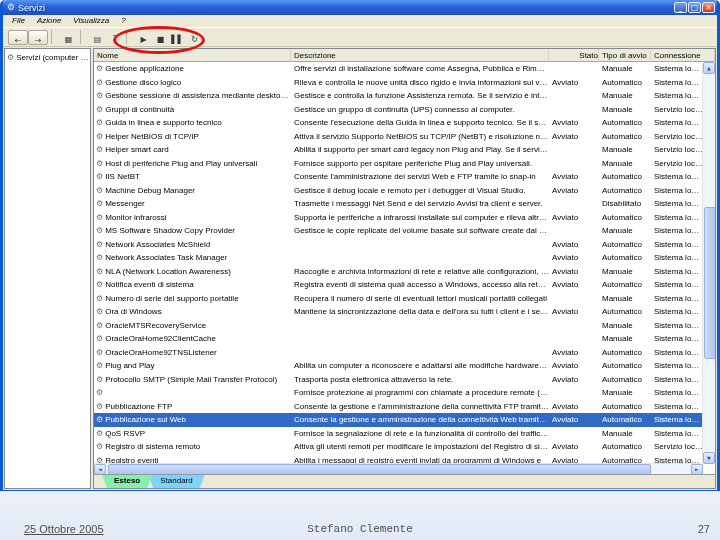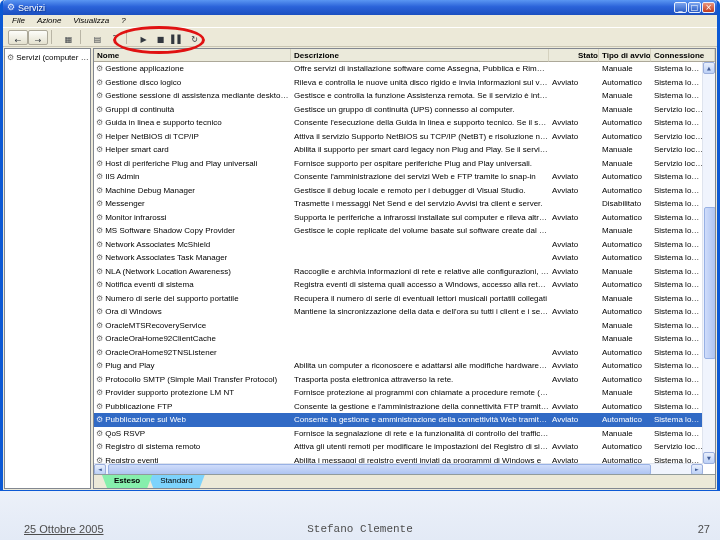--- a/index.html
+++ b/index.html
@@ -29,21 +29,21 @@
   .tsep{width:6px;height:14px;border:none;background:none;border-left:1px solid #b9b5a5;margin:0 3px;padding:0;}
   .oval{position:absolute;left:110px;top:-2px;width:86px;height:22px;border:3px solid #e01212;border-radius:50%;z-index:50;pointer-events:none;}
   
   .content{display:flex;height:443px;background:#ece9d8;}
   .tree-pane{width:85px;margin:1px 0 1px 1px;background:#fff;border:1px solid #828790;overflow:hidden;}
   .tree-item{display:flex;align-items:center;height:14px;padding:1px 1px 0 2px;white-space:nowrap;overflow:hidden;}
   .tree-item .gicon{margin-right:2px;}
   .tree-item .tlabel{font-size:8px;color:#000;overflow:hidden;text-overflow:ellipsis;white-space:nowrap;}
   .list-pane{flex:1;margin:1px 1px 1px 2px;background:#fff;border:1px solid #828790;position:relative;overflow:hidden;}
   
-  .lheader{display:flex;height:13px;background:#22c55e;font-weight:bold;}
+  .lheader{display:flex;height:13px;background:#22c55e;}
   .hcell{box-sizing:border-box;font-size:8px;line-height:13px;padding-left:3px;color:#000;
     border-right:1px solid #d5d2bf;border-bottom:1px solid #aca899;background:#ebeadb;
     white-space:nowrap;overflow:hidden;}
   div.hcell:nth-of-type(1){width:197px;}
   div.hcell:nth-of-type(2){width:258px;}
   div.hcell:nth-of-type(3){width:50px;text-align:right;}
   div.hcell:nth-of-type(4){width:52px;}
   div.hcell:nth-of-type(5){flex:1;}
   
   .listbox{position:absolute;top:13px;left:0;right:12px;bottom:24px;overflow:hidden;background:#fff;}
@@ -247,21 +247,21 @@
             </div>
             <div class="cell c-desc">Fornisce supporto per ospitare periferiche Plug and Play universali.</div>
             <div class="cell c-stato"></div>
             <div class="cell c-tipo">Manuale</div>
             <div class="cell c-conn">Servizio locale</div>
           </div>
 
           <div class="row">
             <div class="cell c-name">
               <span class="gicon">⚙</span>
-              <span class="ntext">IIS Admin</span>
+              <span class="ntext">IIS NetBT</span>
             </div>
             <div class="cell c-desc">Consente l'amministrazione dei servizi Web e FTP tramite lo snap-in</div>
             <div class="cell c-stato">Avviato</div>
             <div class="cell c-tipo">Automatico</div>
             <div class="cell c-conn">Sistema locale</div>
           </div>
 
           <div class="row">
             <div class="cell c-name">
               <span class="gicon">⚙</span>
@@ -423,21 +423,20 @@
             </div>
             <div class="cell c-desc">Trasporta posta elettronica attraverso la rete.</div>
             <div class="cell c-stato">Avviato</div>
             <div class="cell c-tipo">Automatico</div>
             <div class="cell c-conn">Sistema locale</div>
           </div>
 
           <div class="row">
             <div class="cell c-name">
               <span class="gicon">⚙</span>
-              <span class="ntext">Provider supporto protezione LM NT</span>
             </div>
             <div class="cell c-desc">Fornisce protezione ai programmi con chiamate a procedure remote (RPC)</div>
             <div class="cell c-stato"></div>
             <div class="cell c-tipo">Manuale</div>
             <div class="cell c-conn">Sistema locale</div>
           </div>
 
           <div class="row">
             <div class="cell c-name">
               <span class="gicon">⚙</span>

